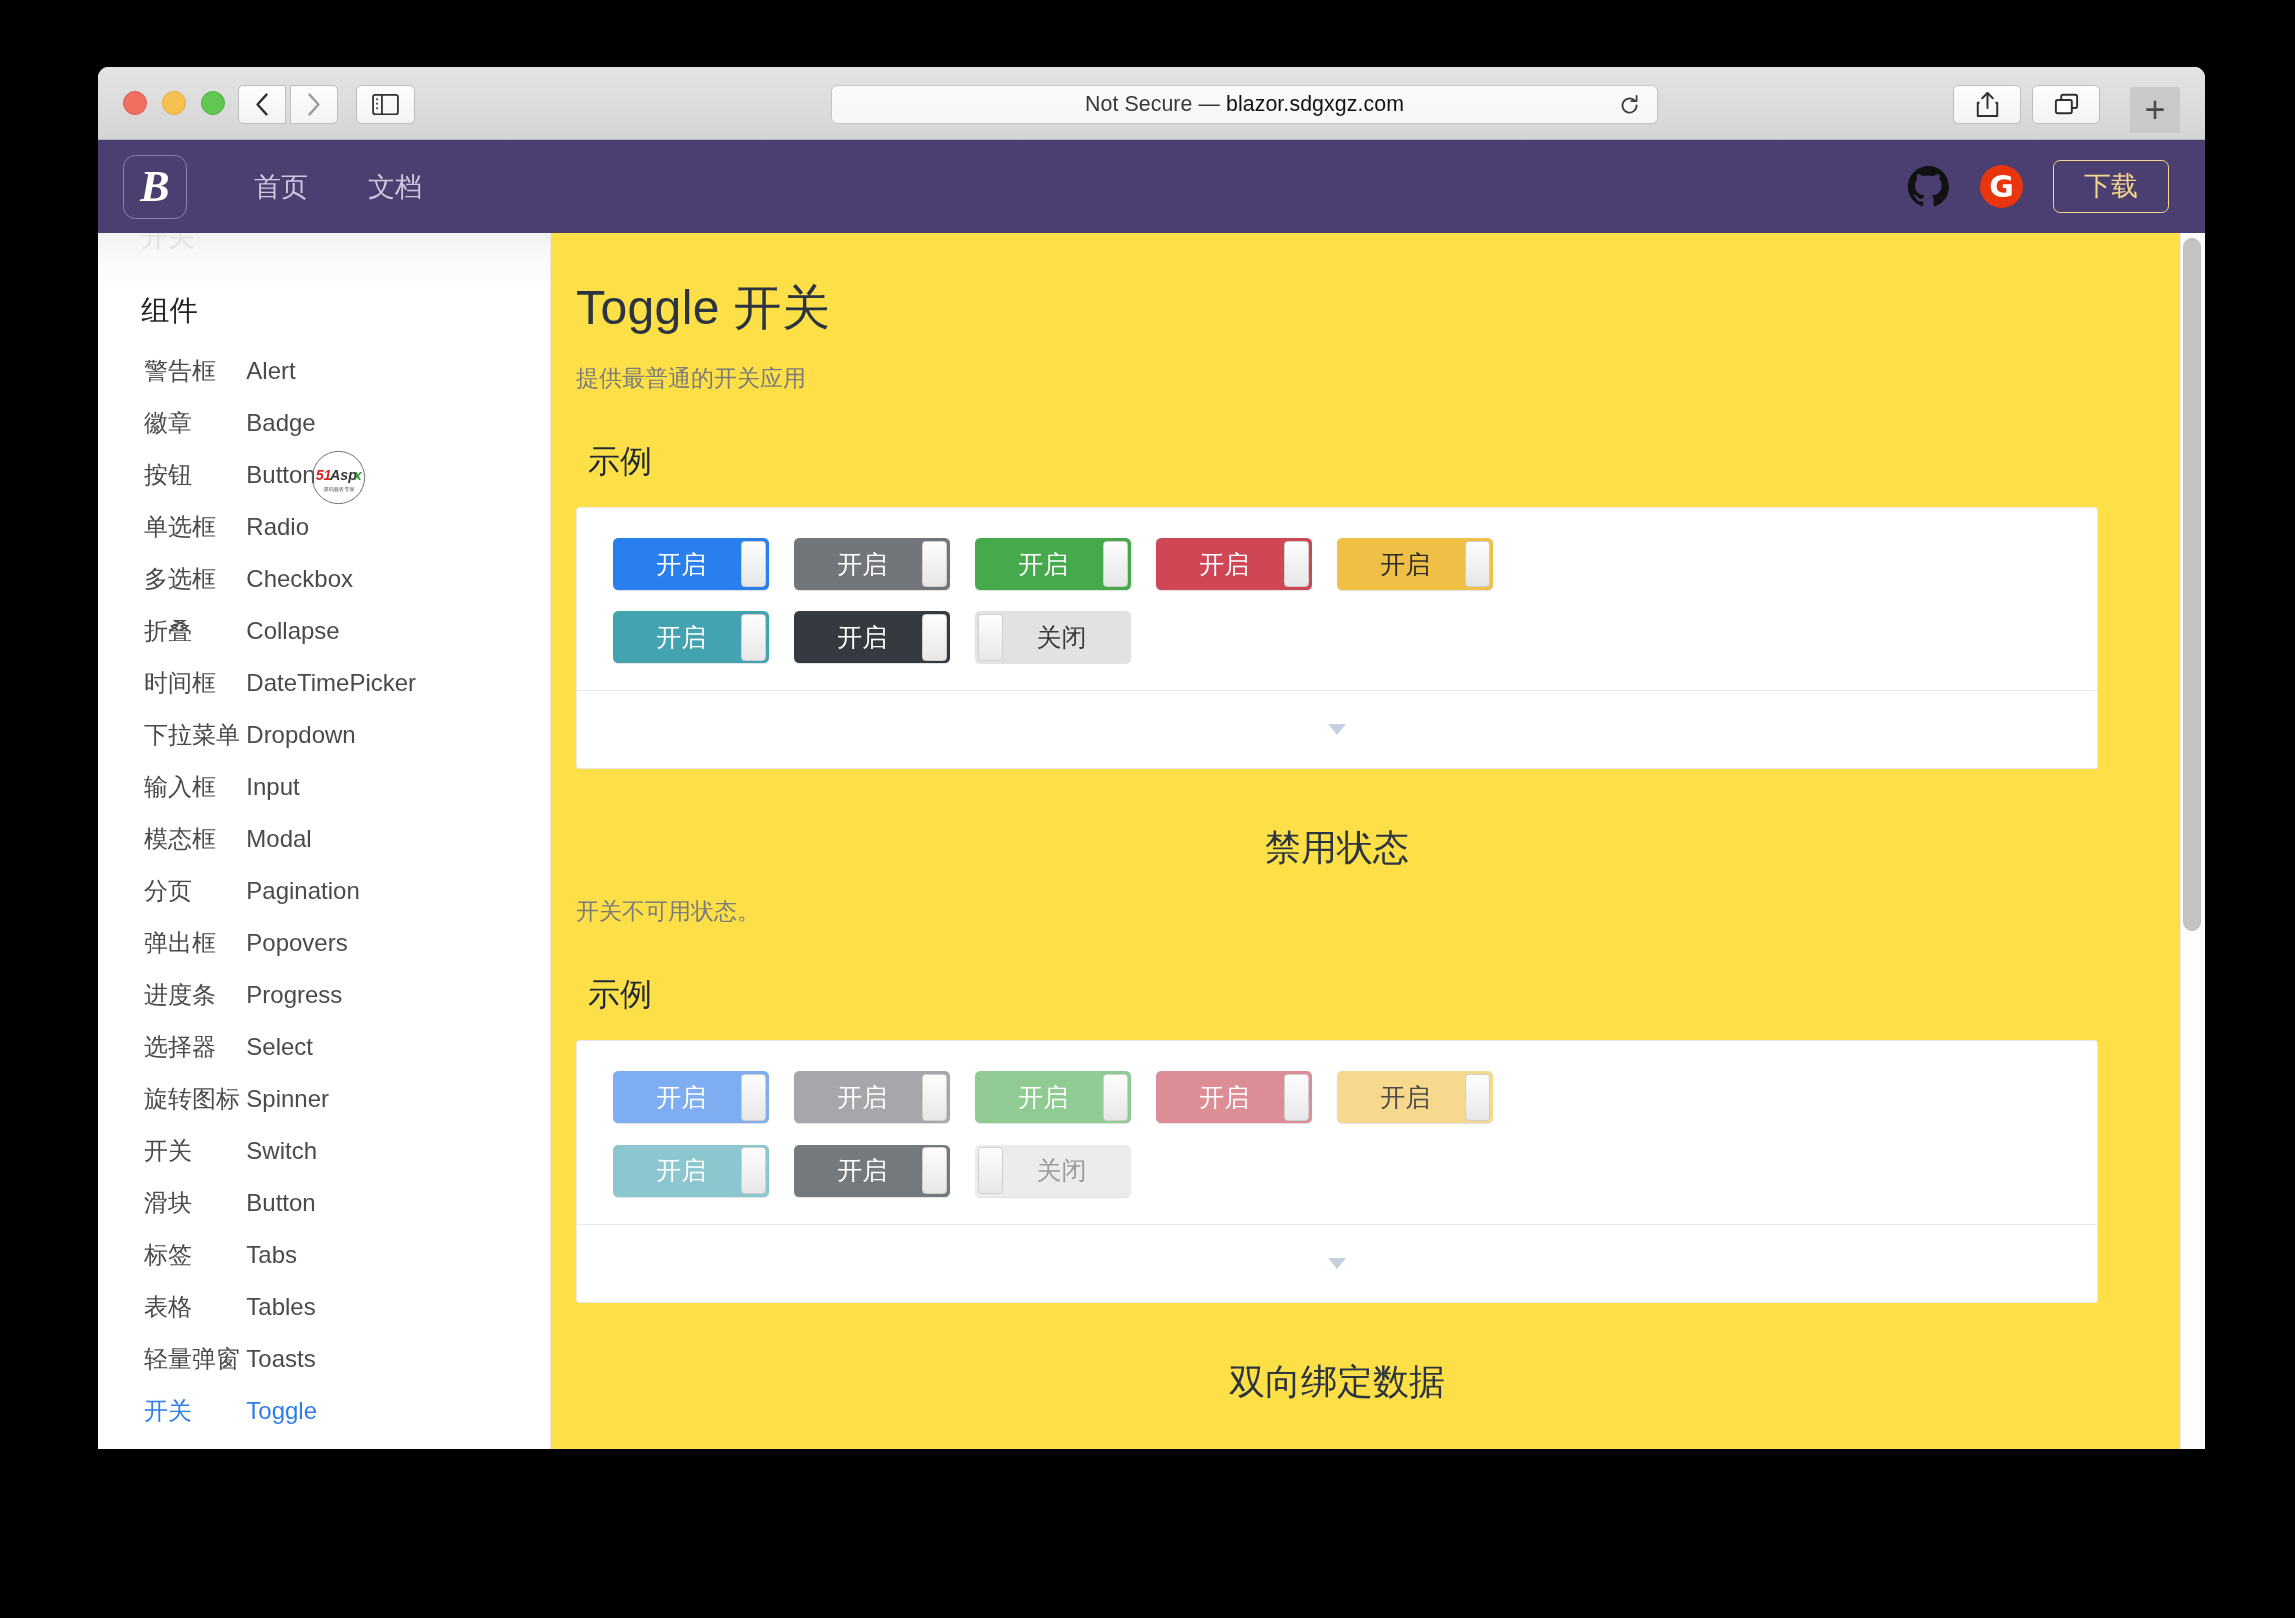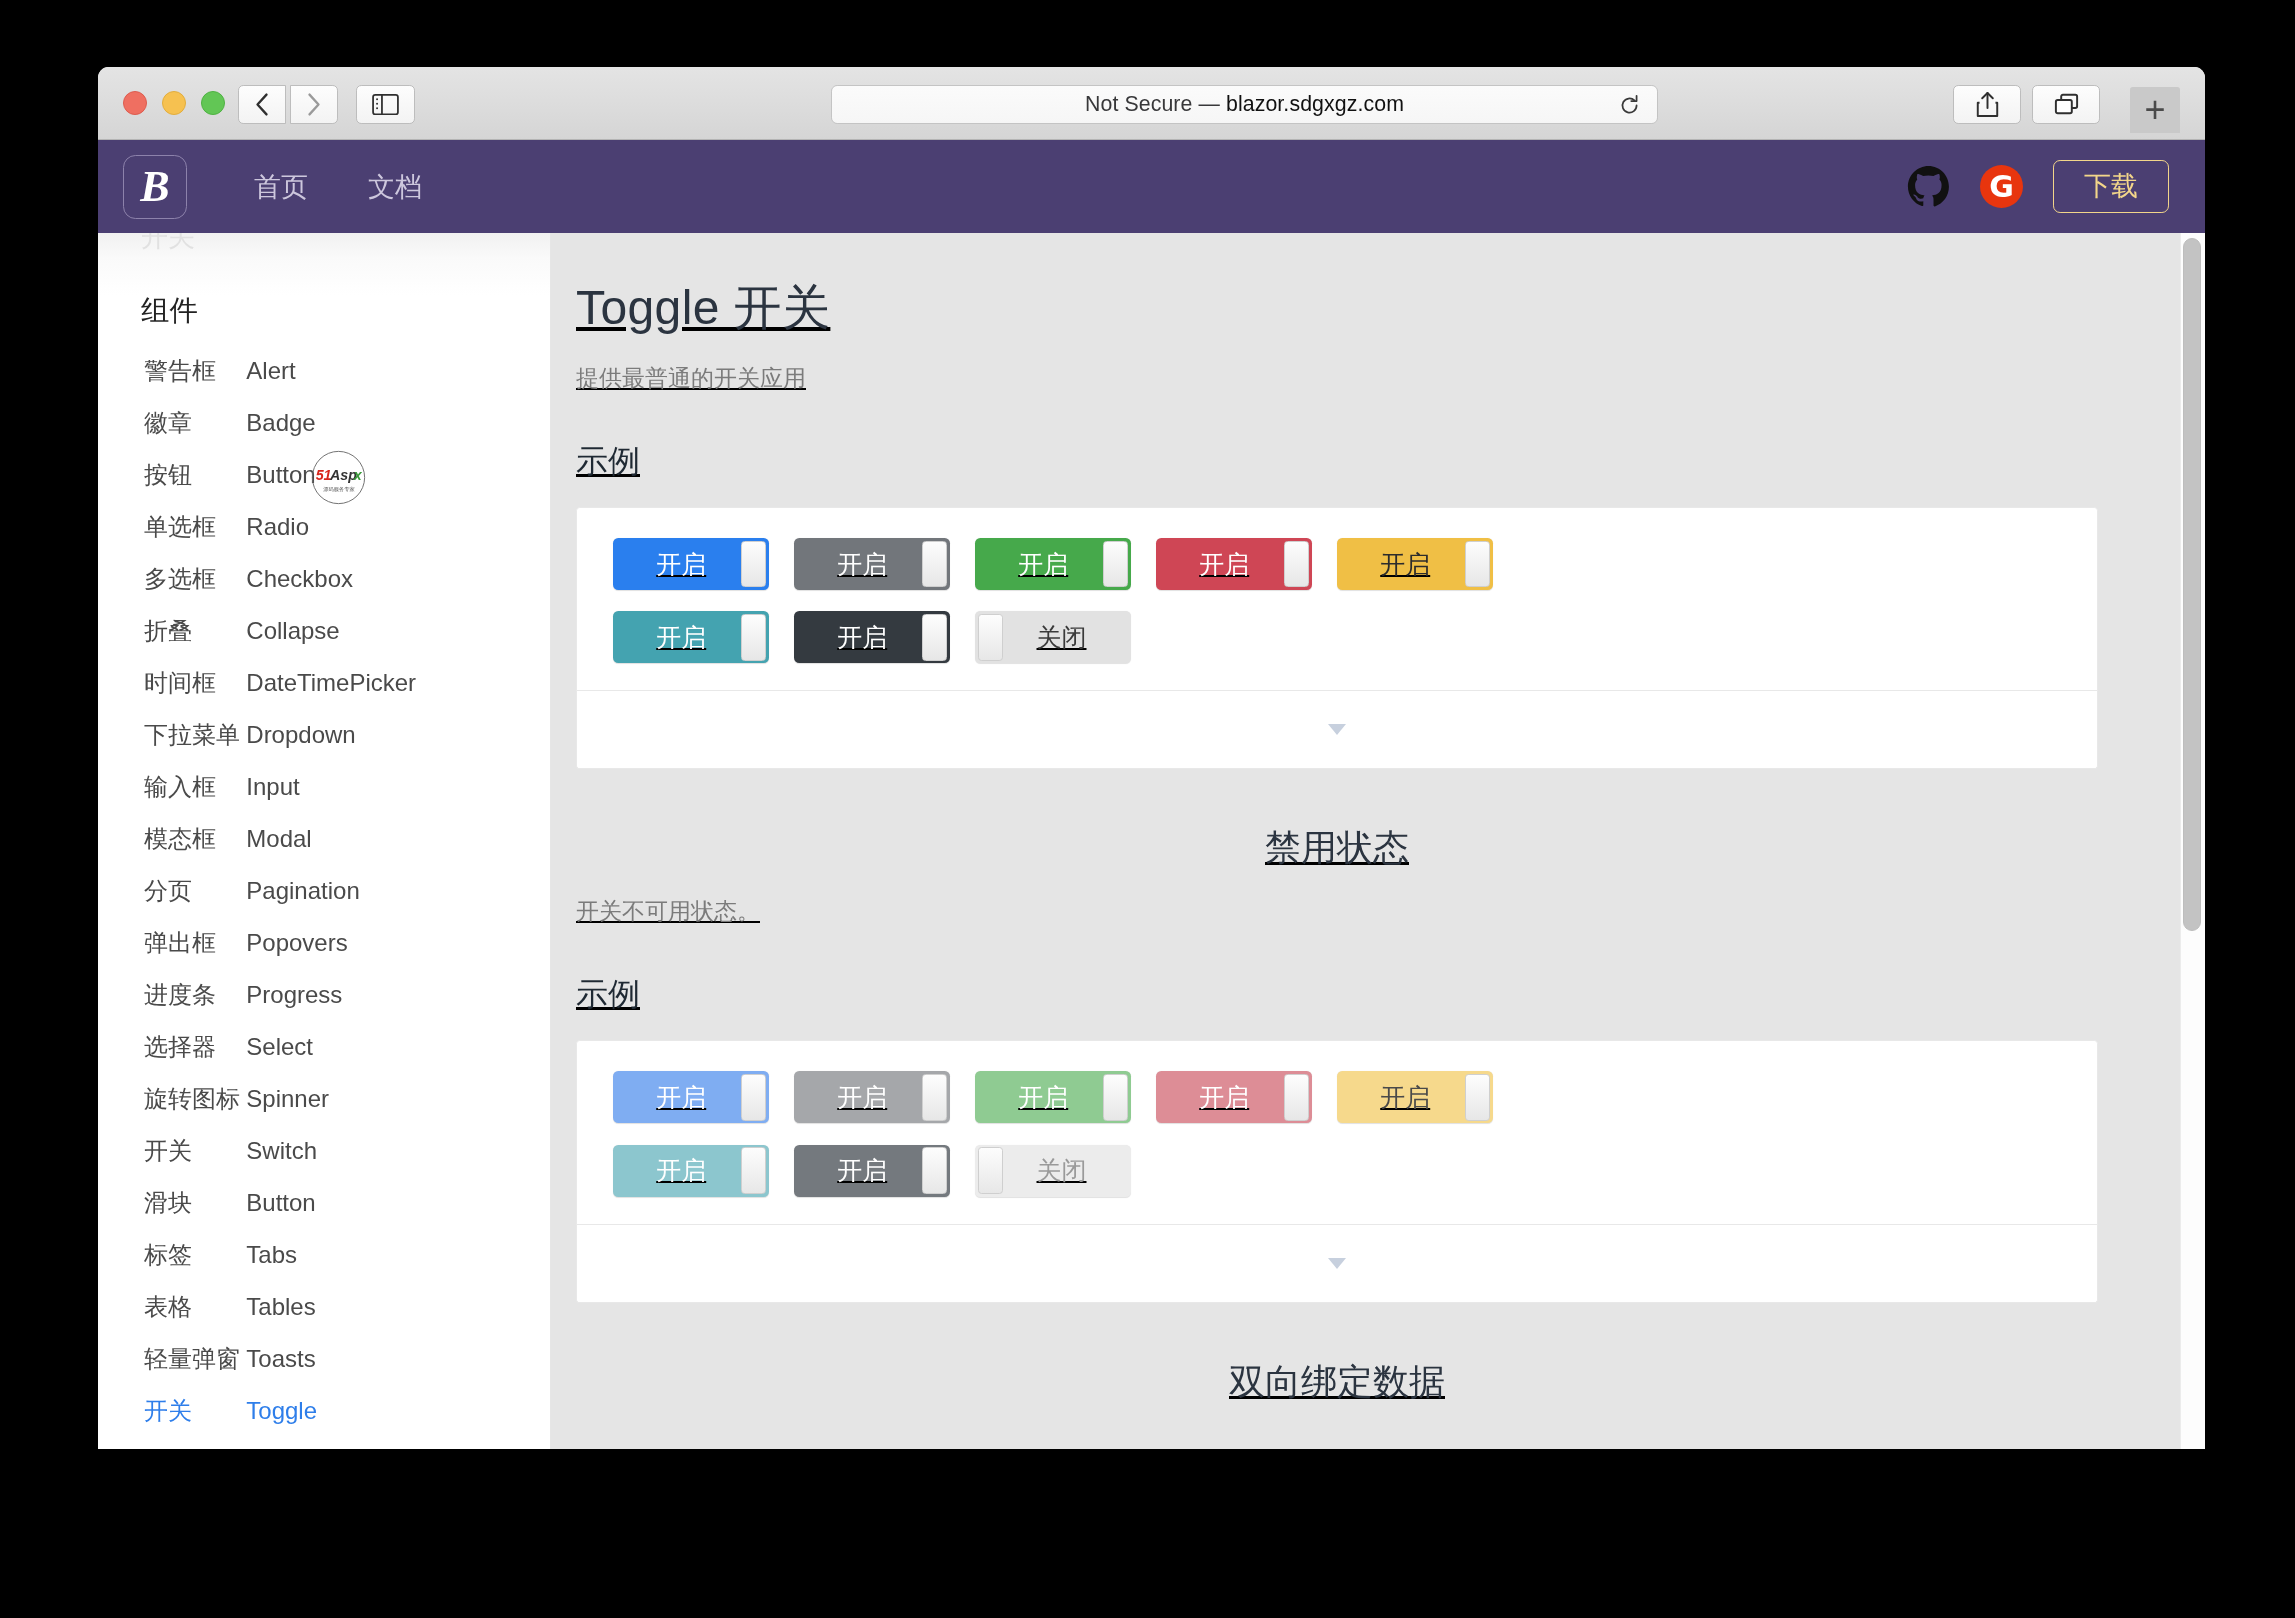--- a/index.html
+++ b/index.html
@@ -150,29 +150,28 @@
   
   .watermark {
     position: absolute; left: 212px; top: 216px;
     width: 57px; height: 57px; pointer-events: none;
   }
 
   
   .main {
     flex: 1 1 auto;
     padding: 43px 107px 0 25px;
-    background: #e5e5e5;
+    background: #fde047;
     position: relative;
     overflow: hidden;
-    text-decoration: underline;
   }
   .h1 { font-size: 48px; color: #2b3440; font-weight: 400; letter-spacing: 0.4px; }
   .lede { font-size: 23px; color: #7b7b7b; margin-top: 23px; }
   .h2 { font-size: 36px; color: #2b3440; font-weight: 400; margin-top: 55px; text-align: center; }
-  .h3 { font-size: 32px; color: #1f2933; font-weight: 400; margin-top: 46px; }
+  .h3 { font-size: 32px; color: #1f2933; font-weight: 400; margin-top: 46px; margin-left: 12px; }
 
   .example {
     margin-top: 23px;
     border: 0.9px solid #e8e8e8;
     border-radius: 3.6px 3.6px 0 0;
     background: #fff;
     padding: 30px 36px 27px 36px;
   }
   .sw-row { display: flex; gap: 25px; margin-bottom: 21.3px; }
   .sw-row:last-child { margin-bottom: 0; }

